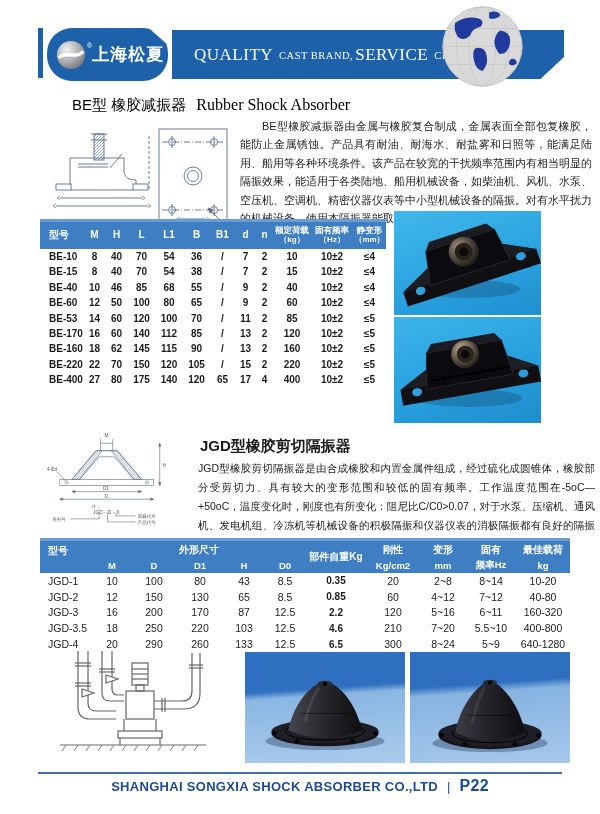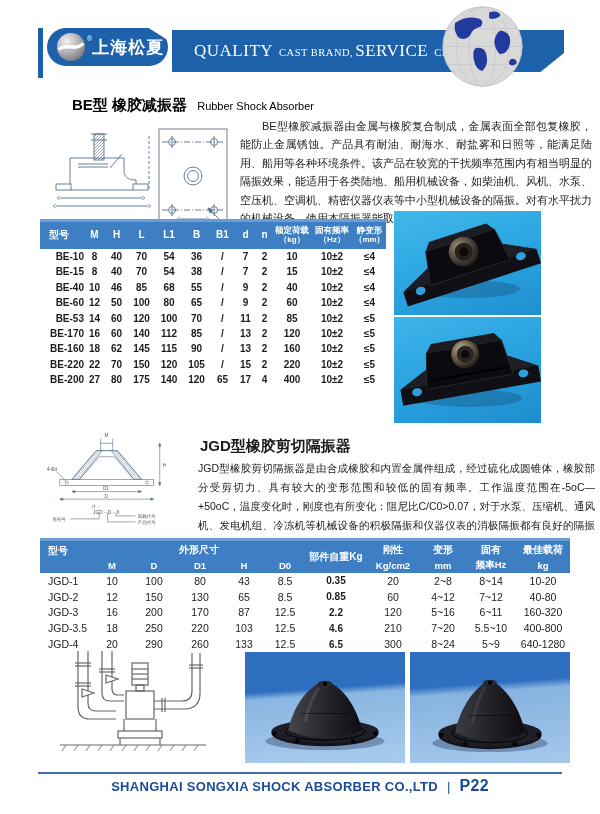--- a/index.html
+++ b/index.html
@@ -1,36 +1,36 @@
 <!DOCTYPE html>
 <html><head>
 <meta charset="utf-8">
 <style>
   html,body{margin:0;padding:0;background:#fff;}
   .page{position:relative;width:600px;height:814px;background:#fff;overflow:hidden;
         font-family:"Liberation Sans",sans-serif;}
   
   .hdr-bar{position:absolute;left:38px;top:28px;width:5px;height:50px;background:#1d61ab;}
-  .logo-box{position:absolute;left:47px;top:28px;width:121px;height:38px;background:#1d61ab;
+  .logo-box{position:absolute;left:47px;top:28px;width:121px;height:53px;background:#1d61ab;
             clip-path:polygon(0 0,84% 0,100% 32%,100% 100%,0 100%);
             display:flex;align-items:center;padding-left:9px;box-sizing:border-box;border-radius:25px;}
   .logo-sphere{width:30px;height:30px;flex:0 0 auto;}
   .logo-reg{color:#fff;font-size:7px;vertical-align:top;position:relative;top:-9px;left:1px;}
   .logo-name{color:#fff;font-size:17px;font-weight:bold;letter-spacing:1px;margin-left:1px;}
-  .banner{position:absolute;left:172px;top:30px;width:392px;height:42px;background:#1d61ab;
+  .banner{position:absolute;left:172px;top:30px;width:392px;height:49px;background:#1d61ab;
           clip-path:polygon(0 0,100% 0,100% 55%,94% 100%,0 100%);
           display:flex;align-items:center;padding-left:22px;box-sizing:border-box;color:#fff;
           font-family:"Liberation Serif",serif;}
   .slogan-big{font-size:17px;letter-spacing:.5px;}
   .slogan-small{font-size:10.5px;letter-spacing:.5px;margin:0 2px 0 6px;position:relative;top:1px;}
   .globe{position:absolute;left:440px;top:4px;width:85px;height:85px;z-index:3;}
   
   .be-title{position:absolute;left:72px;top:96px;font-size:15px;color:#000;white-space:nowrap;}
-  .be-title .cn{font-weight:bold;}
-  .be-title .en{font-family:Liberation Sans, sans-serif;font-size:11px;margin-left:6px;}
+  .be-title .cn{font-weight:normal;}
+  .be-title .en{font-family:Liberation Serif, serif;font-size:16px;margin-left:6px;}
   .jgd-title{position:absolute;left:200px;top:437px;font-size:15px;font-weight:bold;color:#1a1a1a;}
   
   .be-para{position:absolute;left:240px;top:117px;width:352px;font-size:11px;line-height:18.4px;
            color:#222;text-align:justify;text-indent:2em;}
   .jgd-para{position:absolute;left:198px;top:459px;width:397px;font-size:10.5px;line-height:19px;
             color:#222;text-align:justify;}
   
   .be-draw1{position:absolute;left:52px;top:128px;width:100px;height:88px;}
   .be-draw2{position:absolute;left:156px;top:126px;width:74px;height:100px;}
   .jgd-diagram{position:absolute;left:26px;top:428px;width:166px;height:106px;}
@@ -39,21 +39,21 @@
   table{border-collapse:collapse;table-layout:fixed;}
   .be-table{position:absolute;left:40px;top:219px;width:346px;}
   .be-table thead th{background:#3e7ec2;color:#fff;font-size:10px;font-weight:bold;
                      padding:3px 0 4px;border-top:3px solid #699dd3;}
   .be-table th.th-model{text-align:left;padding-left:9px;}
   .be-table .two-line span{display:block;line-height:1.2;}
   .be-table .two-line .l1{font-size:8.5px;}
   .be-table .two-line .l2{font-size:8px;}
   .be-table tbody td{font-size:10px;font-weight:bold;color:#1c1c1c;text-align:center;
                      height:15.4px;padding:0;}
-  .be-table tbody td:first-child{text-align:right;padding-left:9px;}
+  .be-table tbody td:first-child{text-align:left;padding-left:9px;}
   .jgd-table{position:absolute;left:40px;top:538px;width:530px;}
   .jgd-table th{background:#3e7ec2;color:#fff;font-weight:bold;padding:0;}
   .jgd-table tr.r1 th{font-size:10px;height:17px;border-top:3px solid #699dd3;}
   .jgd-table tr.r2 th{font-size:9.5px;height:15px;}
   .jgd-table th.th-model{text-align:left;padding-left:8px;vertical-align:top;padding-top:3px;}
   .jgd-table tbody td{font-size:10.5px;color:#1c1c1c;text-align:center;height:15.8px;padding:0;}
   .jgd-table tbody td:first-child{text-align:left;padding-left:8px;}
   .jgd-table tbody td:nth-child(7){font-weight:bold;font-size:10px;}
   
   .photo{position:absolute;overflow:hidden;}
@@ -321,21 +321,21 @@
           <td>120</td>
           <td>105</td>
           <td>/</td>
           <td>15</td>
           <td>2</td>
           <td>220</td>
           <td>10±2</td>
           <td>≤5</td>
         </tr>
         <tr>
-          <td>BE-200</td>
+          <td>BE-400</td>
           <td>27</td>
           <td>80</td>
           <td>175</td>
           <td>140</td>
           <td>120</td>
           <td>65</td>
           <td>17</td>
           <td>4</td>
           <td>400</td>
           <td>10±2</td>

